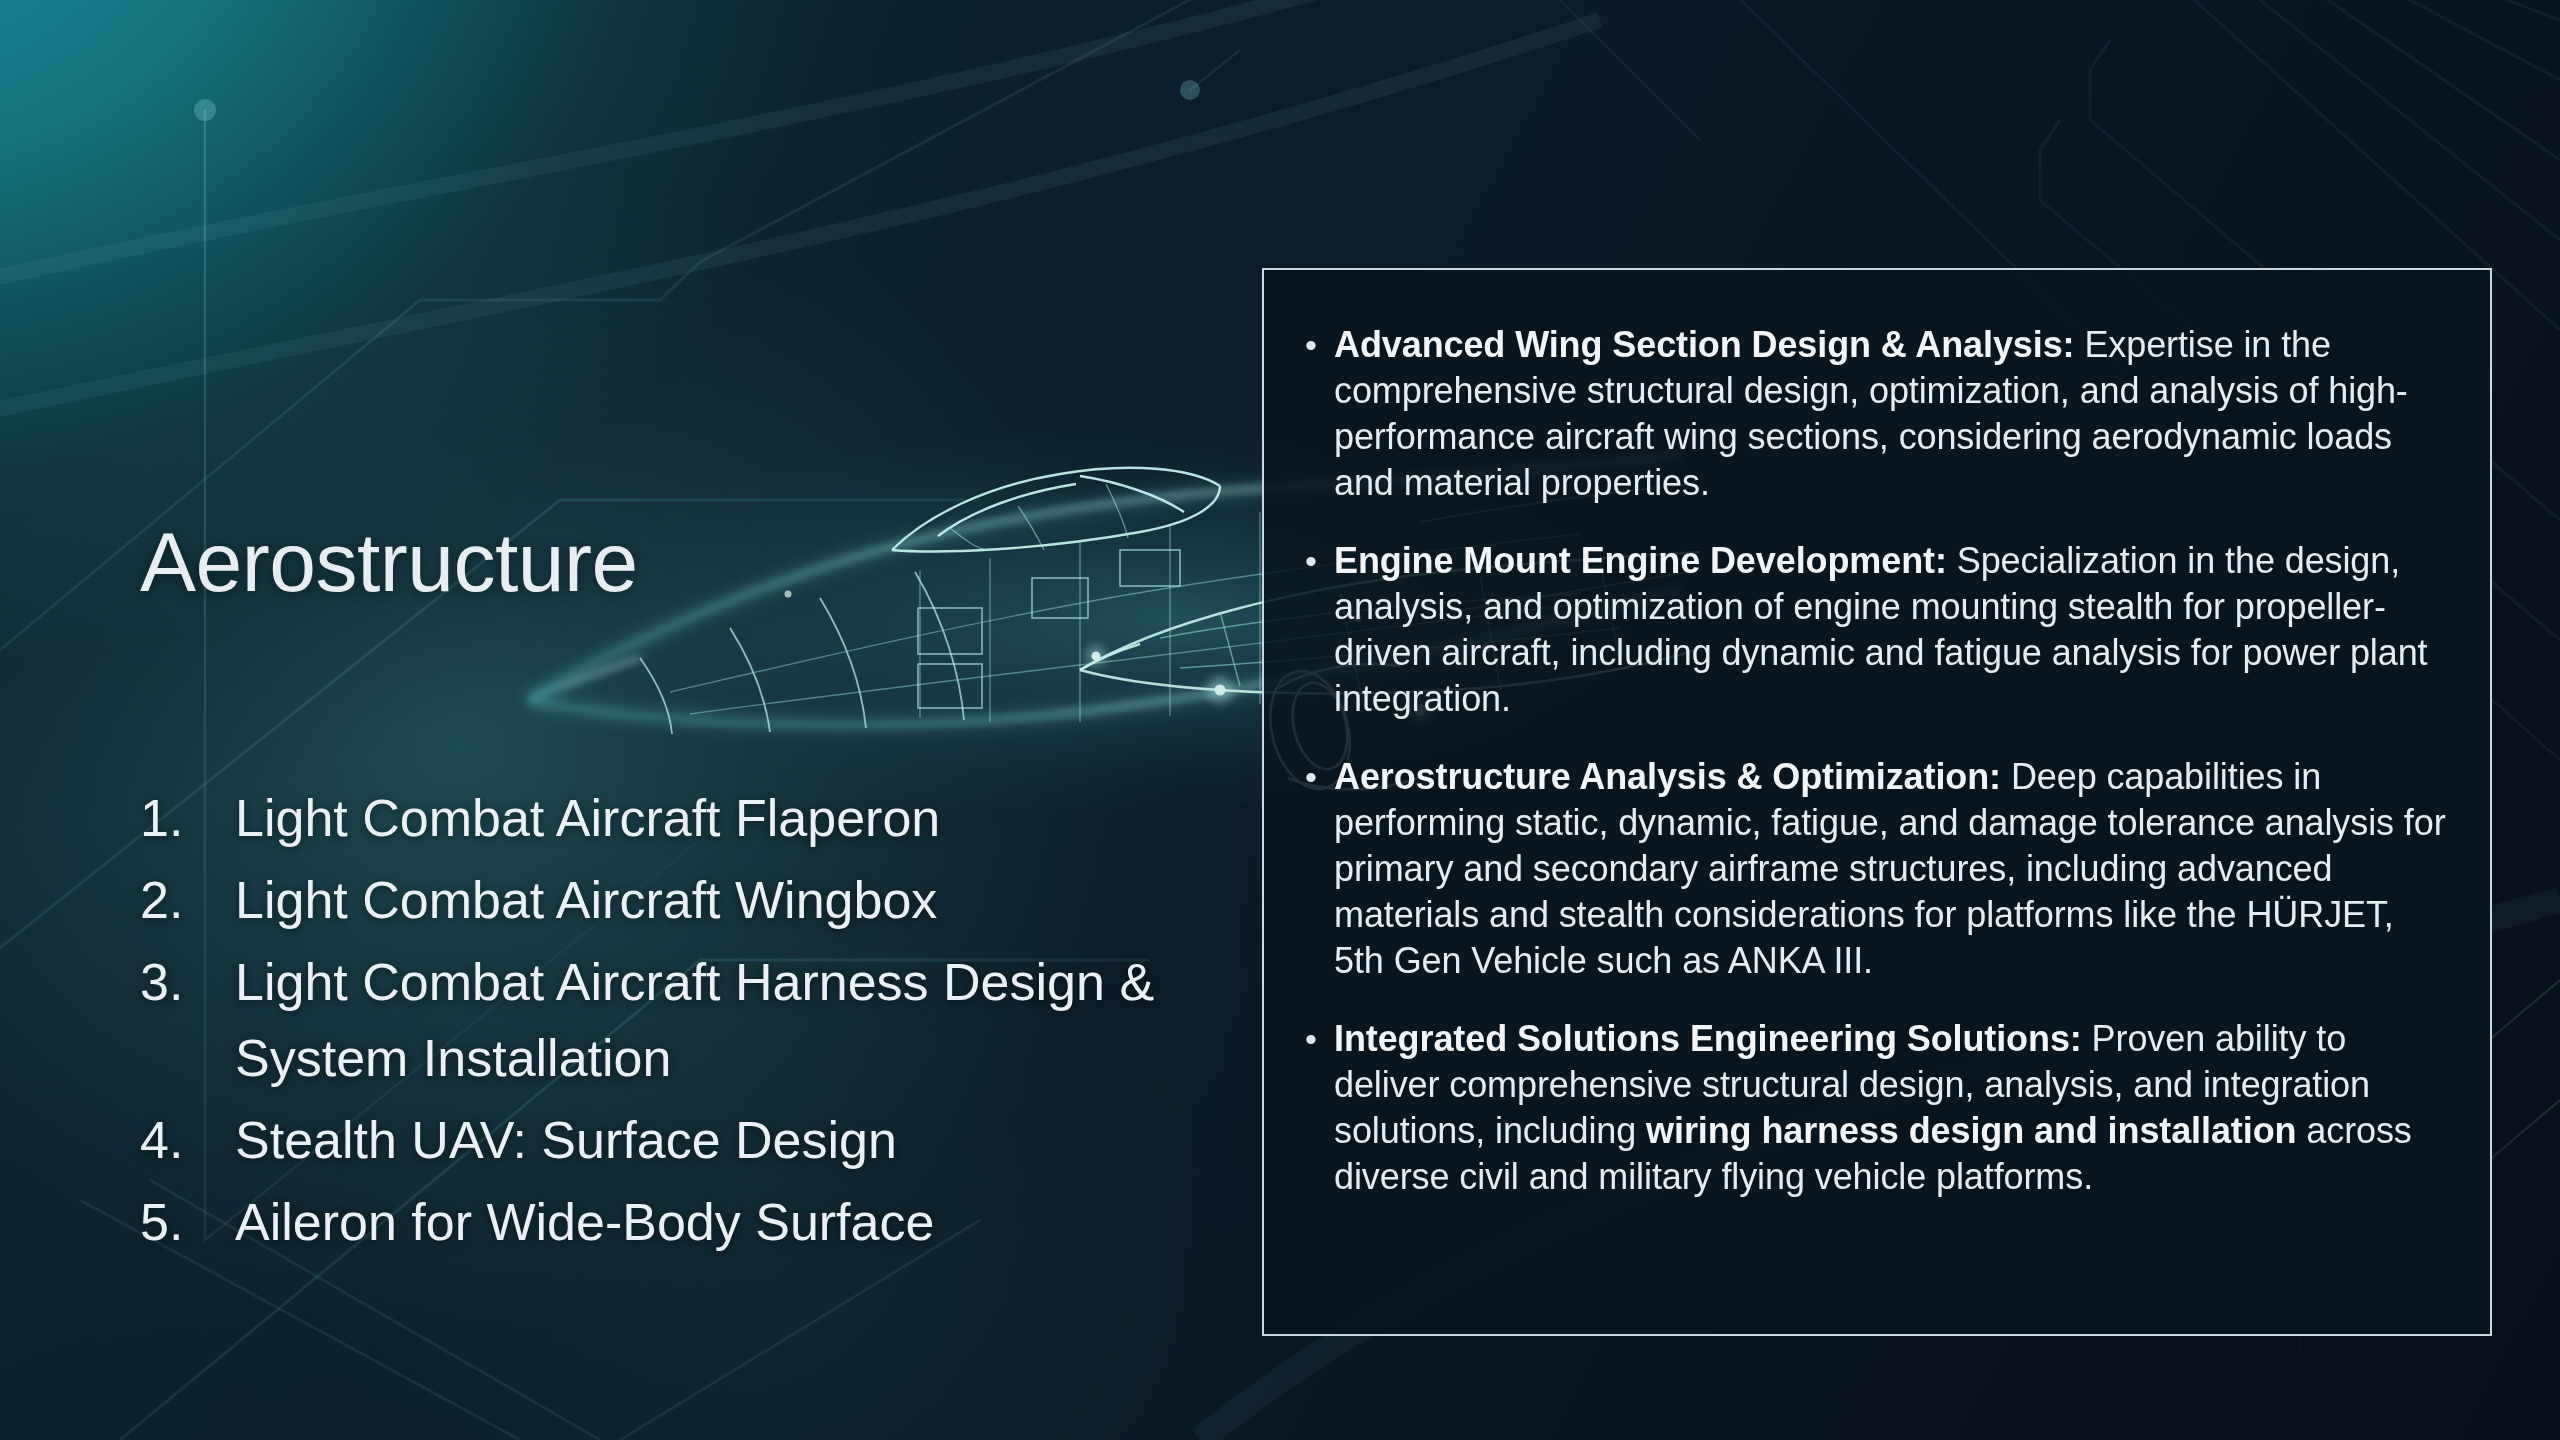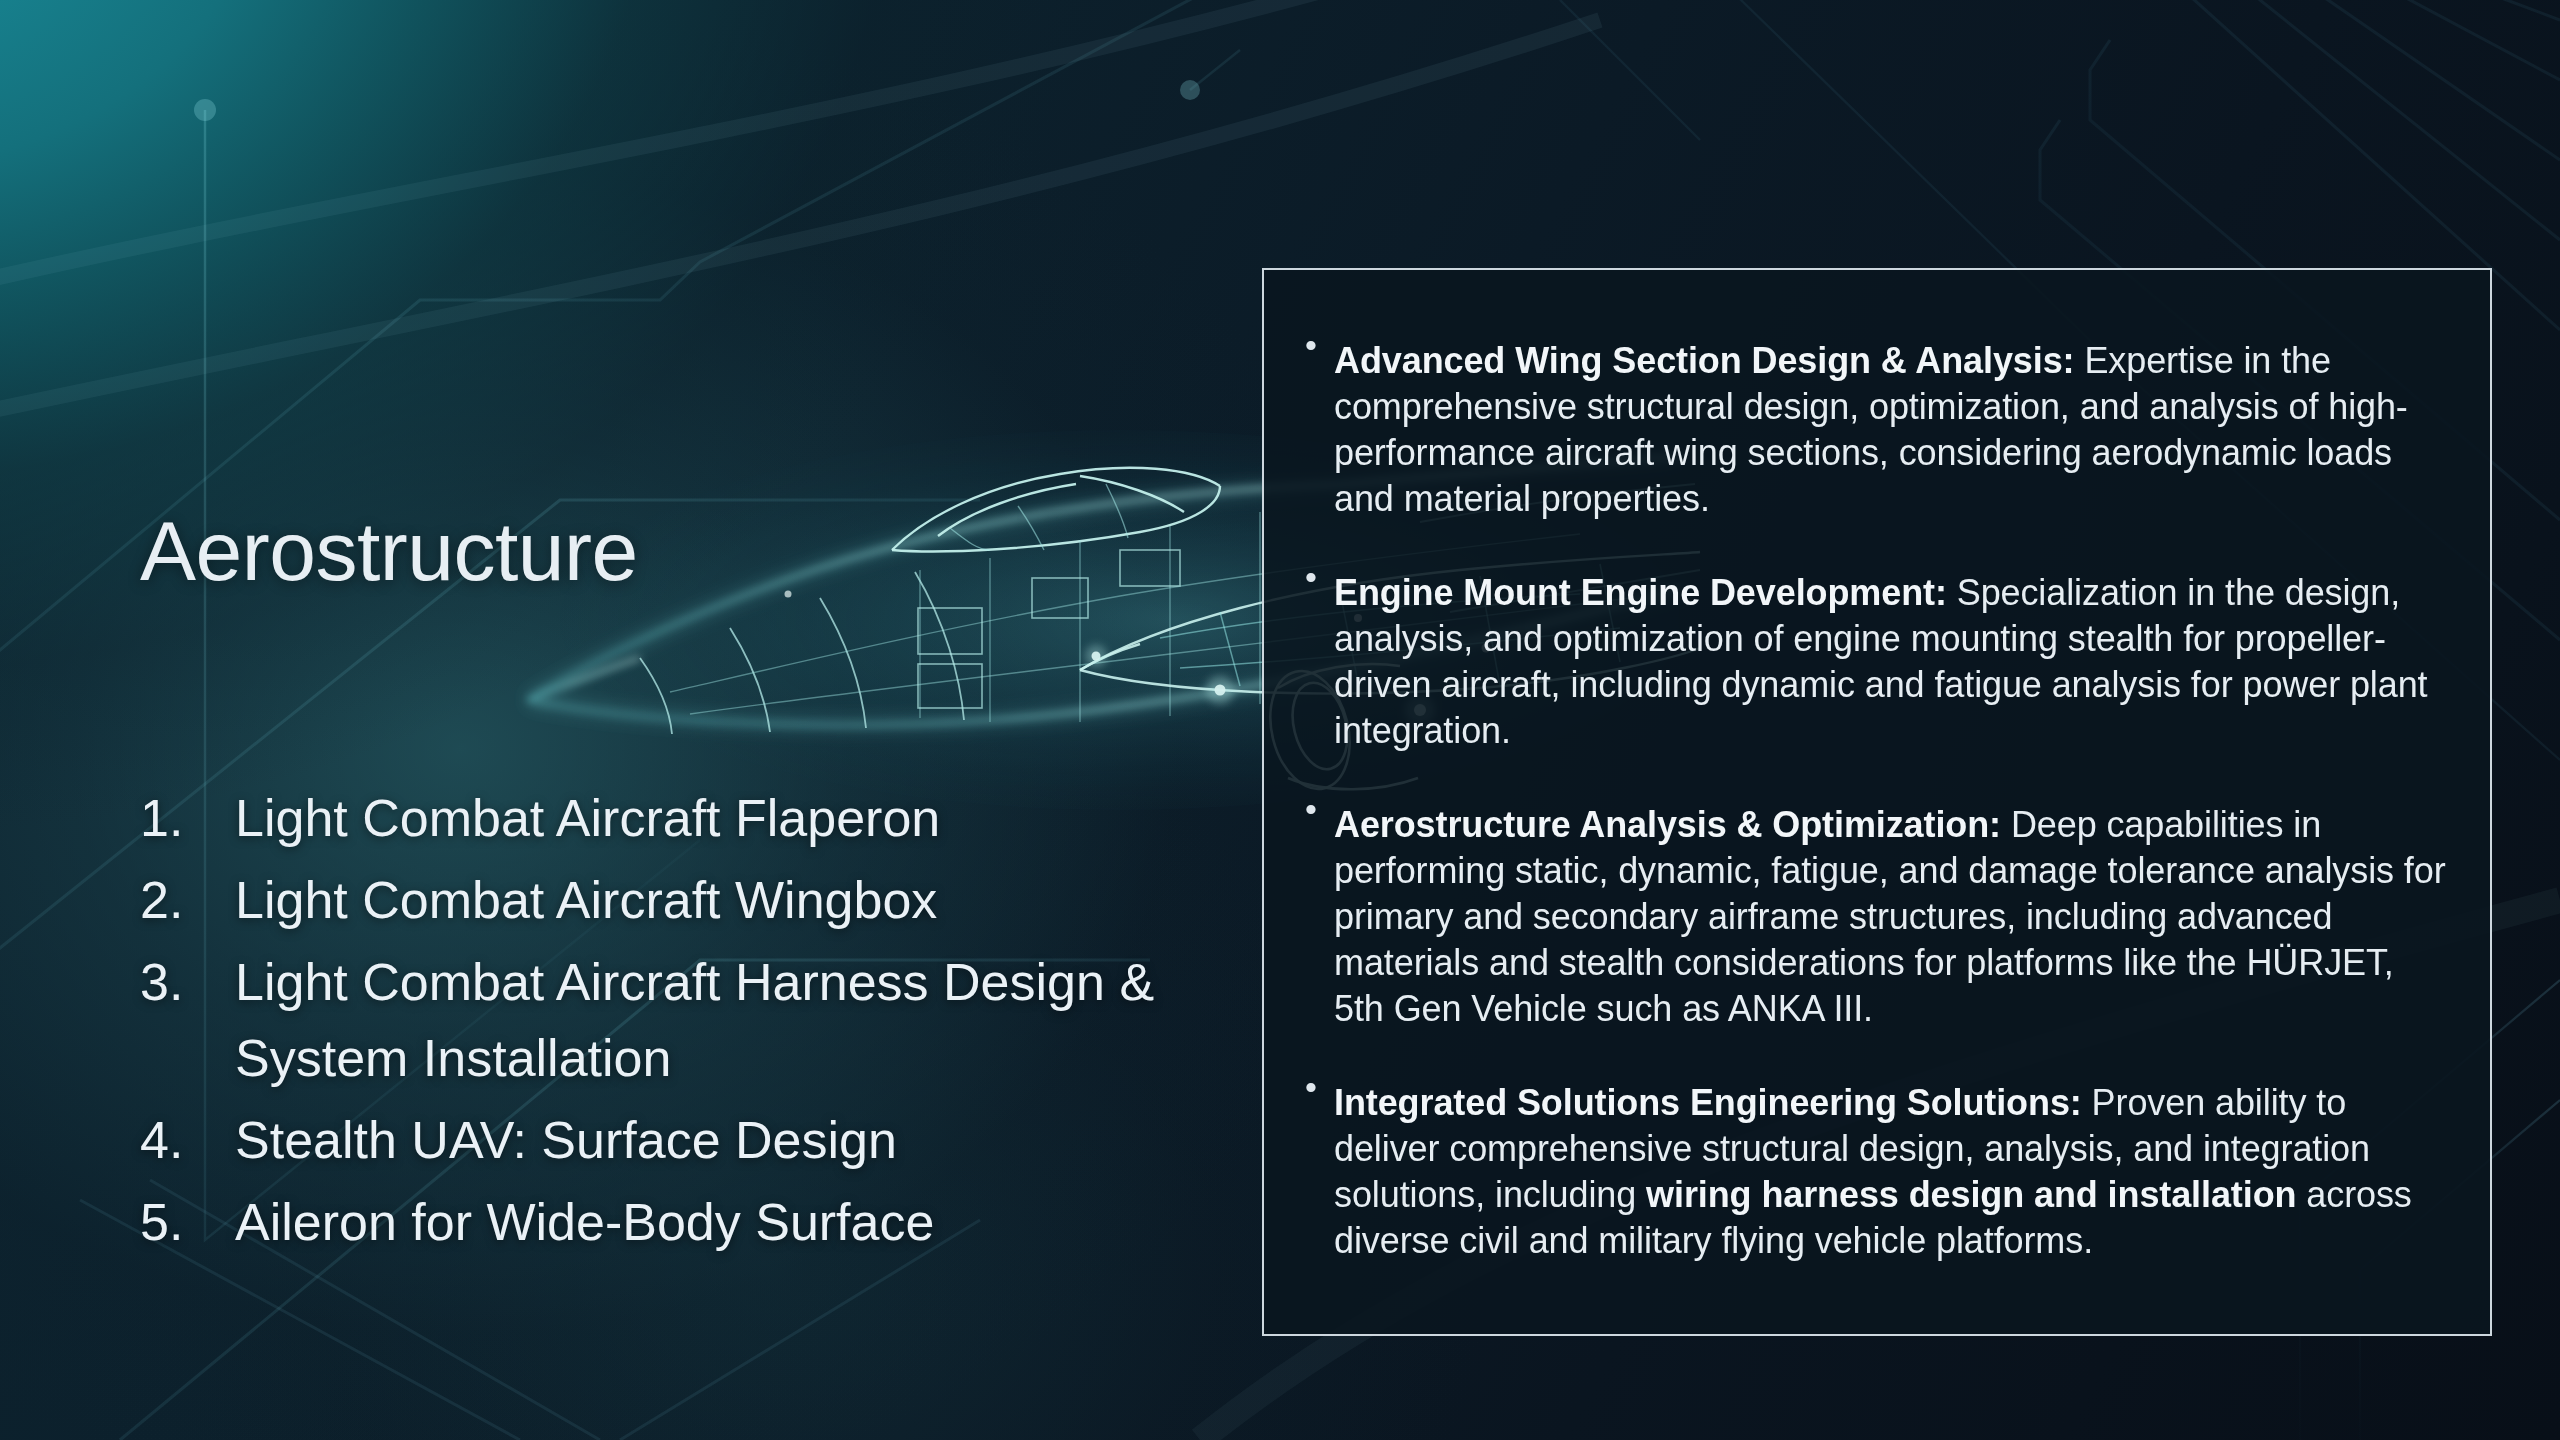--- a/index.html
+++ b/index.html
@@ -32,21 +32,21 @@
     left:520px; top:400px;
     width:1180px; height:420px;
     pointer-events:none;
     opacity:0.95;
   }
   #aircraft svg { width:100%; height:100%; overflow:visible; }
 
   
   #title {
     position:absolute;
-    left:140px; top:503px;
+    left:140px; top:514px;
     font-size:84px;
     font-weight:400;
     letter-spacing:-0.5px;
     color:#e7eef3;
     text-shadow:0 2px 14px rgba(0,0,0,0.45);
     white-space:nowrap;
     z-index:6;
   }
 
   #numbered-list {
@@ -101,21 +101,20 @@
     line-height:46px;
     color:#dfe7ed;
     text-align:center;
   }
   .bullet-text {
     flex:1 1 auto;
     font-size:36px;
     line-height:46px;
     color:#e6edf2;
     letter-spacing:-0.1px;
-    margin-top:16px;
   }
   .bullet-text b { font-weight:700; color:#f2f6f9; }
 </style>
 </head>
 <body>
 
 <div id="slide">
 
   <div class="deco">
     <svg viewBox="0 0 2560 1440" preserveAspectRatio="none">

